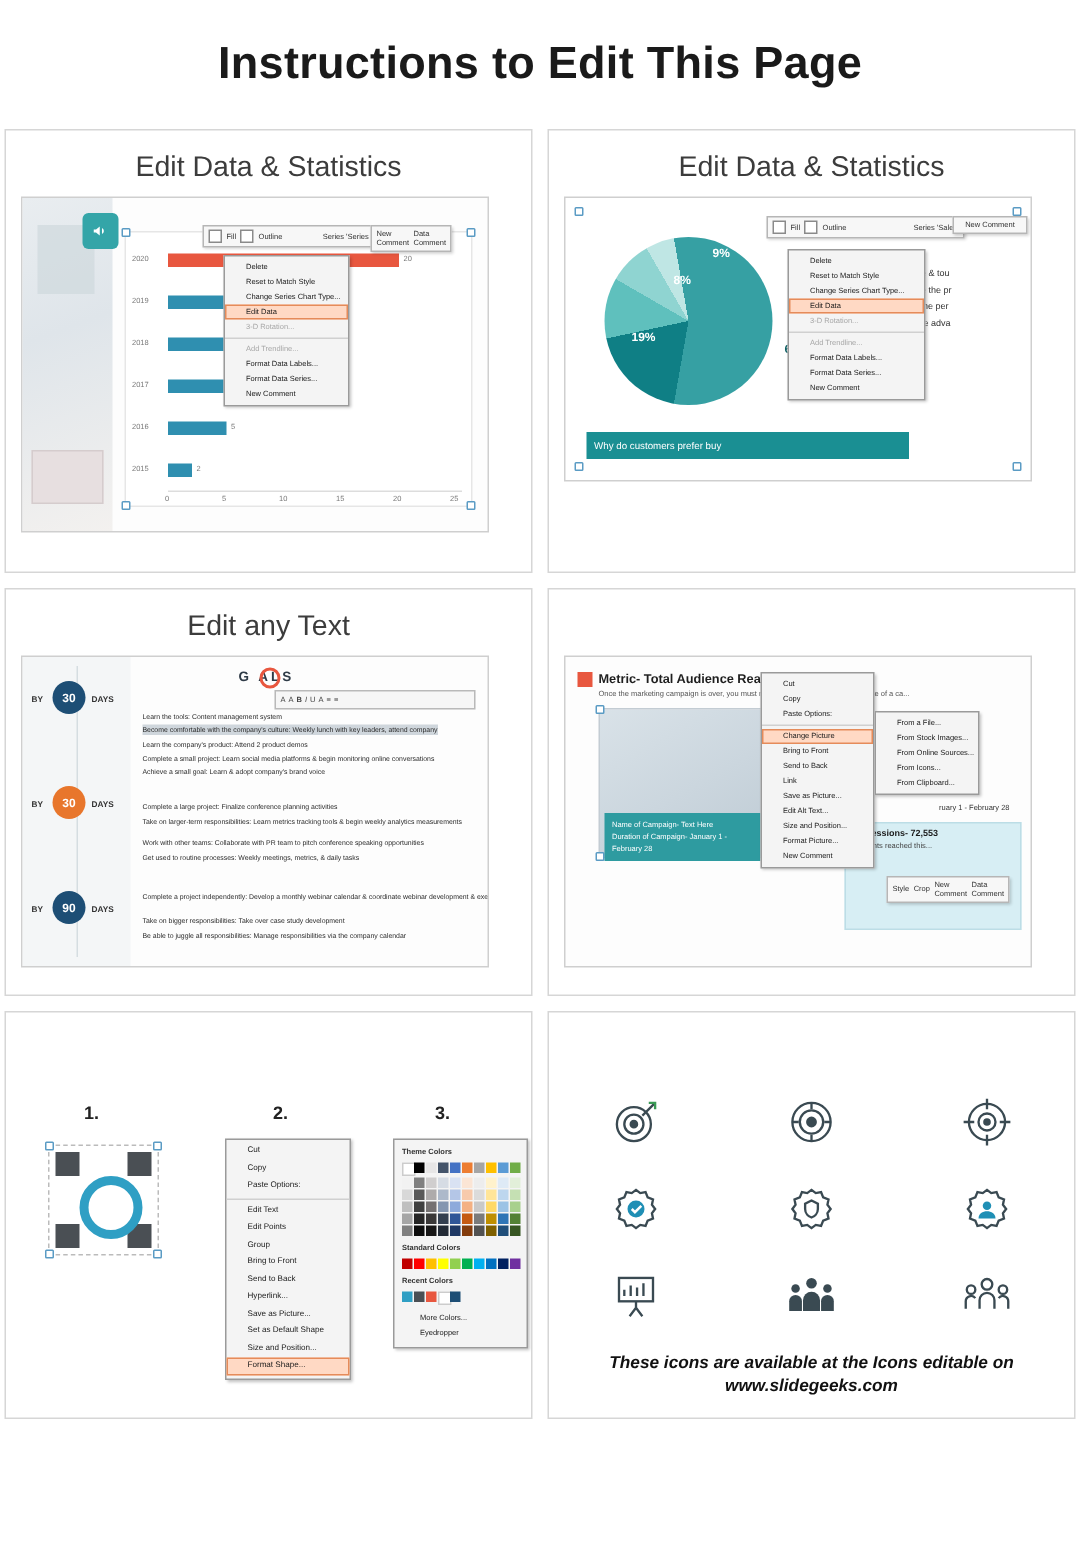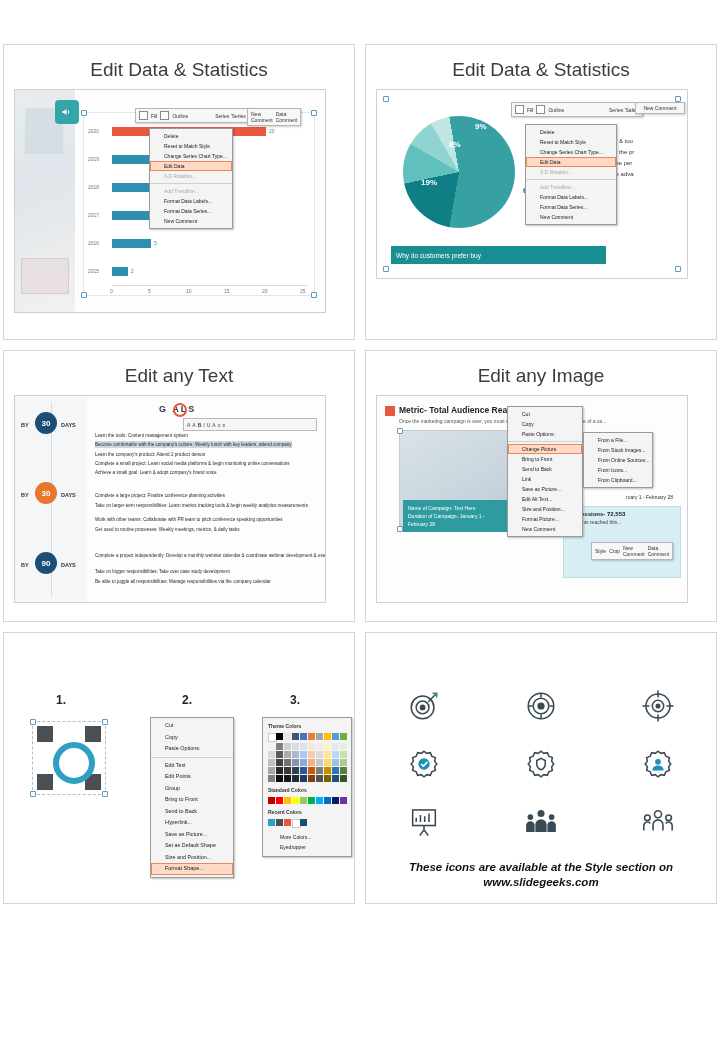--- a/index.html
+++ b/index.html
@@ -223,20 +223,21 @@
     grid-template-rows: repeat(3, 58px);
     align-items:center; justify-items:center;
   }
   svg { display:block; }
 </style>
 </head>
 <body>
 
 <div class="page">
 
+  <div class="title">Instructions to Edit This Page</div>
 
   <div class="grid">
 
     <div class="cell">
       <div class="cell-title">Edit Data &amp; Statistics</div>
       <div class="shot" style="position:absolute; left:10px; top:44px; width:312px; height:224px;">
 
         <div class="c1-photo"></div>
         <div class="badge" style="left:40px; top:10px; width:24px; height:24px;">
           <svg width="12" height="12" viewBox="0 0 24 24" fill="#fff">
@@ -403,21 +404,20 @@
         <div class="txtline" style="left:80px; top:120px;">Work with other teams: Collaborate with PR team to pitch conference speaking opportunities</div>
         <div class="txtline" style="left:80px; top:130px;">Get used to routine processes: Weekly meetings, metrics, &amp; daily tasks</div>
 
         <div class="txtline" style="left:80px; top:156px;">Complete a project independently: Develop a monthly webinar calendar &amp; coordinate webinar development &amp; execution plan</div>
         <div class="txtline" style="left:80px; top:172px;">Take on bigger responsibilities: Take over case study development</div>
         <div class="txtline" style="left:80px; top:182px;">Be able to juggle all responsibilities: Manage responsibilities via the company calendar</div>
       </div>
     </div>
 
     <div class="cell">
-      <div class="cell-title">Edit any Image</div>
       <div class="shot" style="position:absolute; left:10px; top:44px; width:312px; height:208px;">
 
         <div class="c4-accent" style="left:8px; top:10px;"></div>
         <div class="c4-head" style="left:22px; top:9px;">Metric- Total Audience Reach Impressions</div>
         <div style="position:absolute; left:22px; top:22px; font-size:5px; color:#555; width:250px;">Once the marketing campaign is over, you must measure the impact over the course of a ca...</div>
 
         <div class="photo2" style="left:22px; top:34px; width:168px; height:98px;">
           <div class="handle" style="left:-3px; top:-3px;"></div>
           <div class="handle" style="right:-3px; top:-3px;"></div>
           <div class="handle" style="left:-3px; bottom:-3px;"></div>
@@ -668,17 +668,17 @@
             <circle cx="24" cy="13" r="5"></circle>
               <path d="M17 36 v-8 a7 7 0 0 1 14 0 v8"></path>
             <circle cx="9" cy="18" r="4"></circle>
               <path d="M4 36 v-7 a5 5 0 0 1 9-3"></path>
             <circle cx="39" cy="18" r="4"></circle>
               <path d="M44 36 v-7 a5 5 0 0 0-9-3"></path>
           </svg>
         </span>
       </div>
 
-      <div class="caption" style="position:absolute; left:16px; right:16px; bottom:12px;">These icons are available  at the Style section  on www.slidegeeks.com</div>
+      <div class="caption" style="position:absolute; left:16px; right:16px; bottom:12px;">These icons are available  at the Icons editable  on www.slidegeeks.com</div>
     </div>
 
   </div>
 </div>
 
 </body></html>

